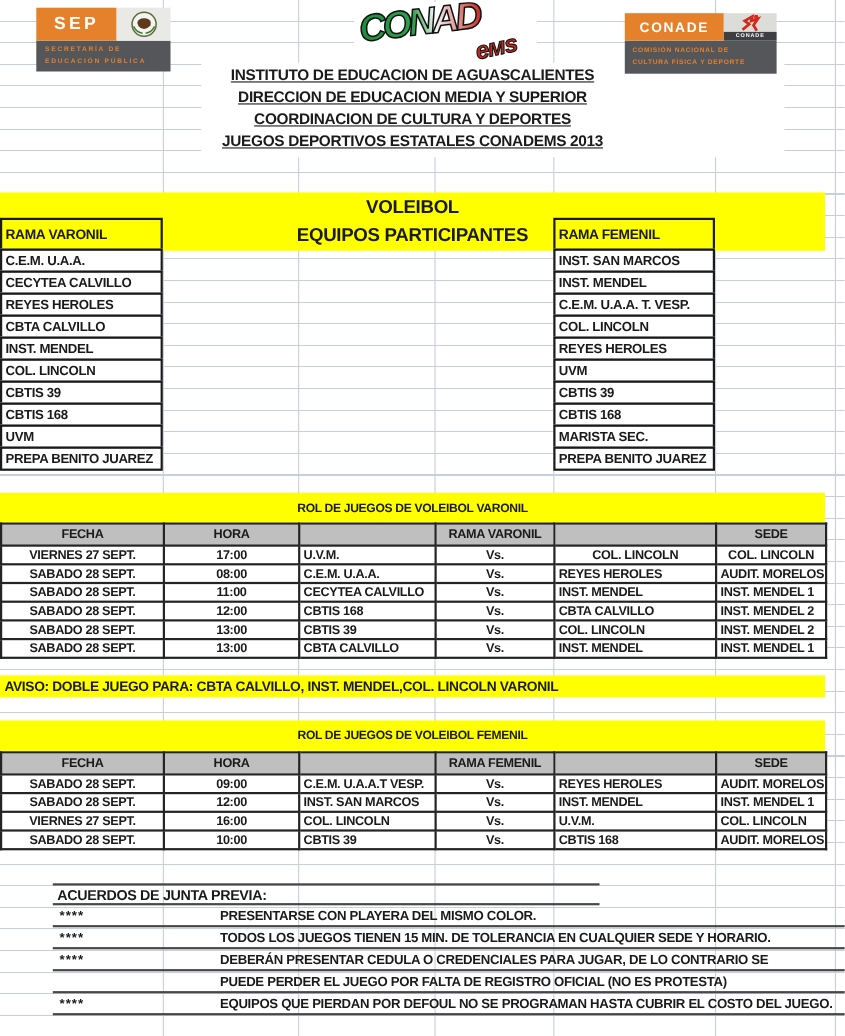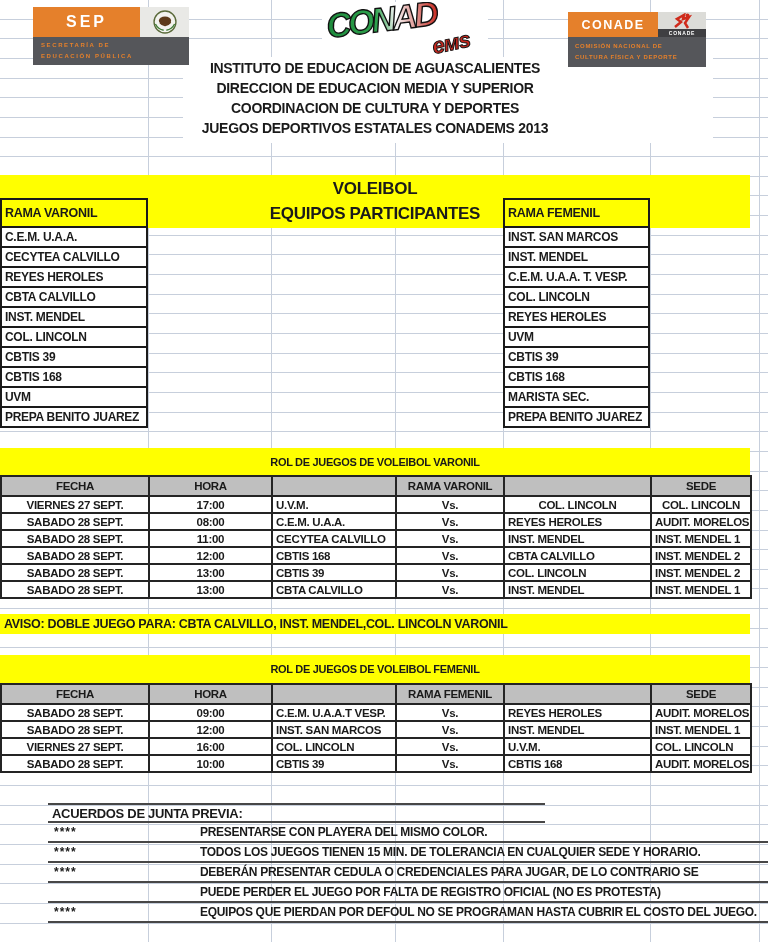--- a/index.html
+++ b/index.html
@@ -12,21 +12,21 @@
       repeating-linear-gradient(to bottom, transparent 0px, transparent 18.65px, #c7cfdc 18.65px, #c7cfdc 19.65px),
       #ffffff;
   }
   .vline { position:absolute; top:0; bottom:0; width:1px; background:#c7cfdc; z-index:1; }
 
   .sect { position:absolute; z-index:2; }
 
   
   .white-cover { position:absolute; background:#fff; z-index:2; }
 
-  .sep-logo { left:33px; top:7px; width:156px; height:58px; }
+  .sep-logo { left:33px; top:7px; width:122px; height:58px; }
   .sep-top { display:flex; height:30px; }
   .sep-orange { flex:1; background:#e5802b; display:flex; align-items:center; justify-content:center;
                 color:#fff; font-size:16px; letter-spacing:3px; font-style:normal; }
   .sep-eagle { width:49px; background:#e9e9e6; display:flex; align-items:center; justify-content:center; }
   .sep-band { height:28px; background:#55565a; display:flex; align-items:center; padding-left:8px; }
   .sep-band span { color:#e5802b; font-size:6px; letter-spacing:1.6px; line-height:1.9; width:92px; }
 
   .conadems-logo { left:322px; top:2px; width:166px; height:60px; background:#fff; }
 
   .conade-logo { left:568px; top:12px; width:138px; height:58px; }
@@ -35,21 +35,21 @@
                    color:#fff; font-size:12.5px; letter-spacing:1.5px; }
   .conade-iconbox { width:48px; background:#dcdcd8; display:flex; flex-direction:column; align-items:center; }
   .conade-iconbox .runner { flex:1; display:flex; align-items:center; justify-content:center; }
   .conade-iconbox .tag { width:100%; background:#3f3f42; color:#fff; font-size:5px; text-align:center;
                          letter-spacing:0.8px; padding:1px 0; }
   .conade-band { height:30px; background:#55565a; display:flex; align-items:center; padding-left:7px; }
   .conade-band span { color:#e5802b; font-size:6px; letter-spacing:0.7px; line-height:1.8; width:112px; }
 
   
   .header-lines { left:0; top:58px; width:750px; text-align:center; }
-  .header-lines div { height:20px; line-height:20px; font-size:14px; letter-spacing:-0.3px; }
+  .header-lines div { height:20px; line-height:20px; font-size:14px; letter-spacing:-0.3px;text-decoration:underline; }
 
   
   .banner { left:0; top:143px; width:750px; height:53px; background:#ffff00;
             display:flex; flex-direction:column; align-items:center; justify-content:space-evenly;margin-top:32px; }
   .banner div { font-size:17px; letter-spacing:-0.3px; }
 
   
   .teamlist { width:148px; }
   .teamlist.fem { width:147px; }
   .team-header { height:30px; background:#ffff00; border:2px solid #1a1a1a; display:flex; align-items:center;

